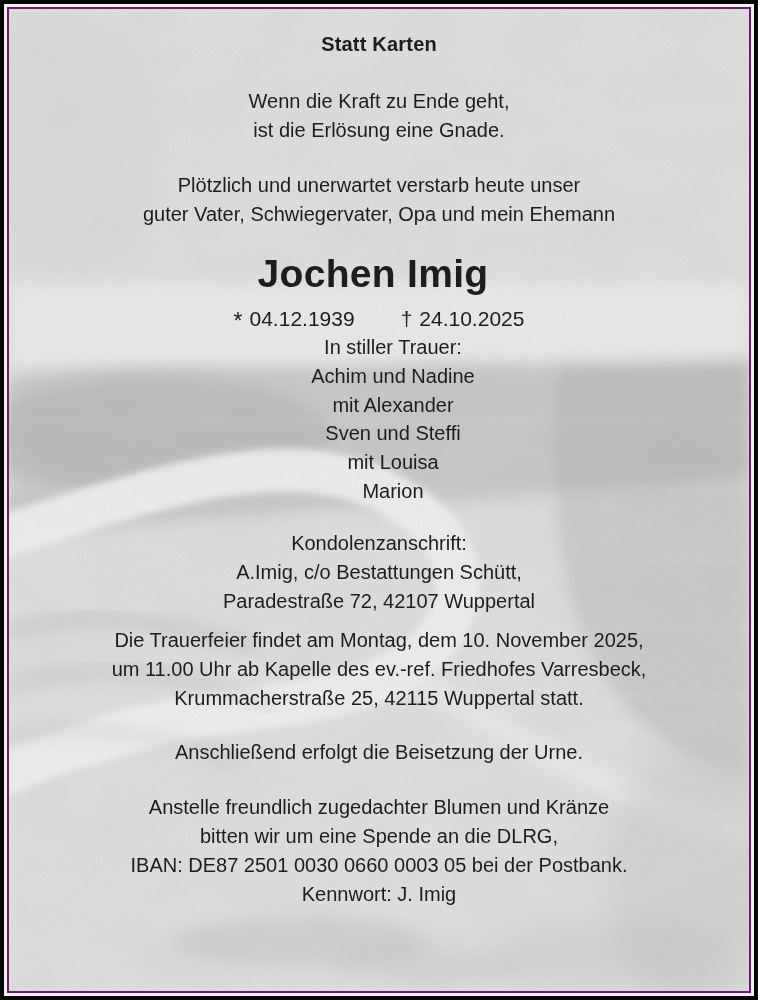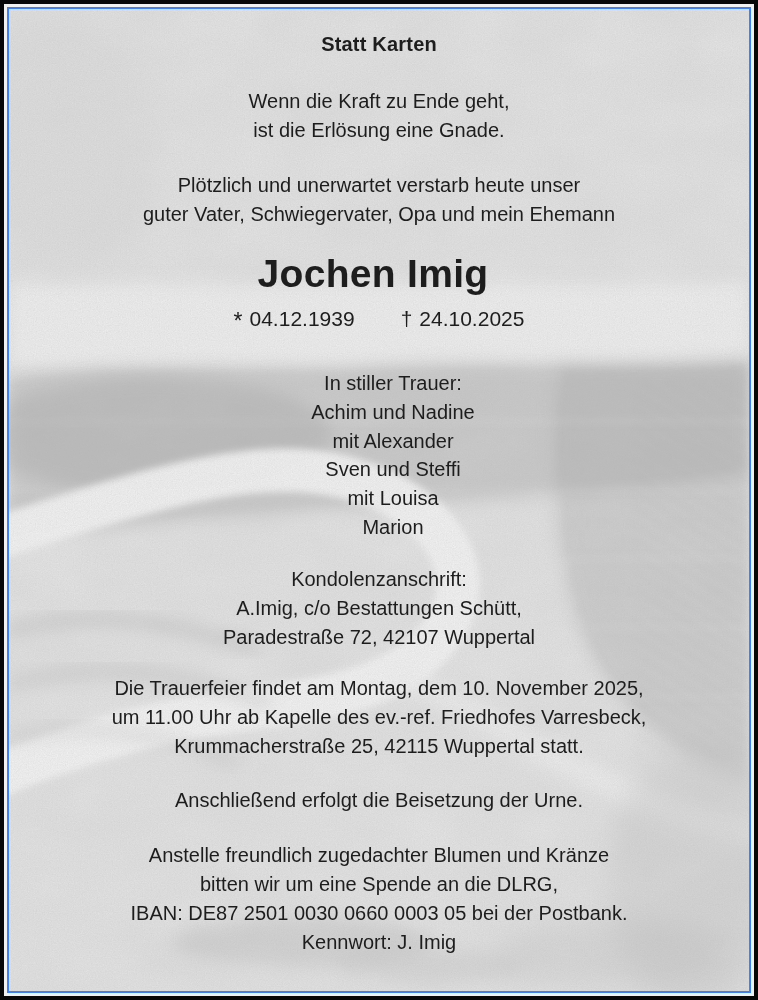--- a/index.html
+++ b/index.html
@@ -1,36 +1,36 @@
 <!DOCTYPE html>
 <html lang="de"><head>
 <meta charset="utf-8">
 <style>
   html,body{margin:0;padding:0;background:#2b2b2b;}
   .stage{width:758px;height:1000px;position:relative;margin:0 auto;
          font-family:"Liberation Sans","DejaVu Sans",sans-serif;}
   
   .sheet{position:absolute;inset:0;background:#070707;}
   .mat{position:absolute;inset:4px;background:#f1f1f1;}
-  .page{position:absolute;inset:3px;border:2px solid #3b82f6;background:#d946ef;overflow:hidden;}
+  .page{position:absolute;inset:3px;border:2px solid #701a75;background:#d946ef;overflow:hidden;}
   .bg{position:absolute;inset:0;width:100%;height:100%;display:block;}
   .content{position:relative;z-index:2;text-align:center;color:#1d1d1d;padding-top:21px;}
   .line{font-size:20px;line-height:29px;white-space:nowrap;}
   .preheader{font-weight:700;letter-spacing:.2px;}
   .verse{margin-top:28px;}
   .intro{margin-top:26px;}
   .name{font-size:39px;line-height:46px;font-weight:700;margin:22px 12px 0 0;letter-spacing:.3px;}
   .dates{margin-top:7px;display:flex;justify-content:center;gap:46px;font-size:21px;line-height:29px;}
   .date-pair{display:inline-flex;align-items:baseline;gap:7px;}
   .sym{font-size:21px;}
   .sym-star{position:relative;top:3px;font-size:23px;}
-  .trauer{margin-top:36px;padding-left:28px;}
+  .trauer{padding-left:28px;}
   .trauer .line{line-height:28.8px;}
   .kondolenz{margin-top:23px;text-align:center;}
-  .feier{margin-top:22px;}
+  .feier{margin-top:10px;}
   .urne{margin-top:25px;}
   .donation{margin-top:26px;}
 </style>
 </head>
 <body>
 
 <div class="stage">
   <div class="sheet">
     <div class="mat">
       <div class="page">

